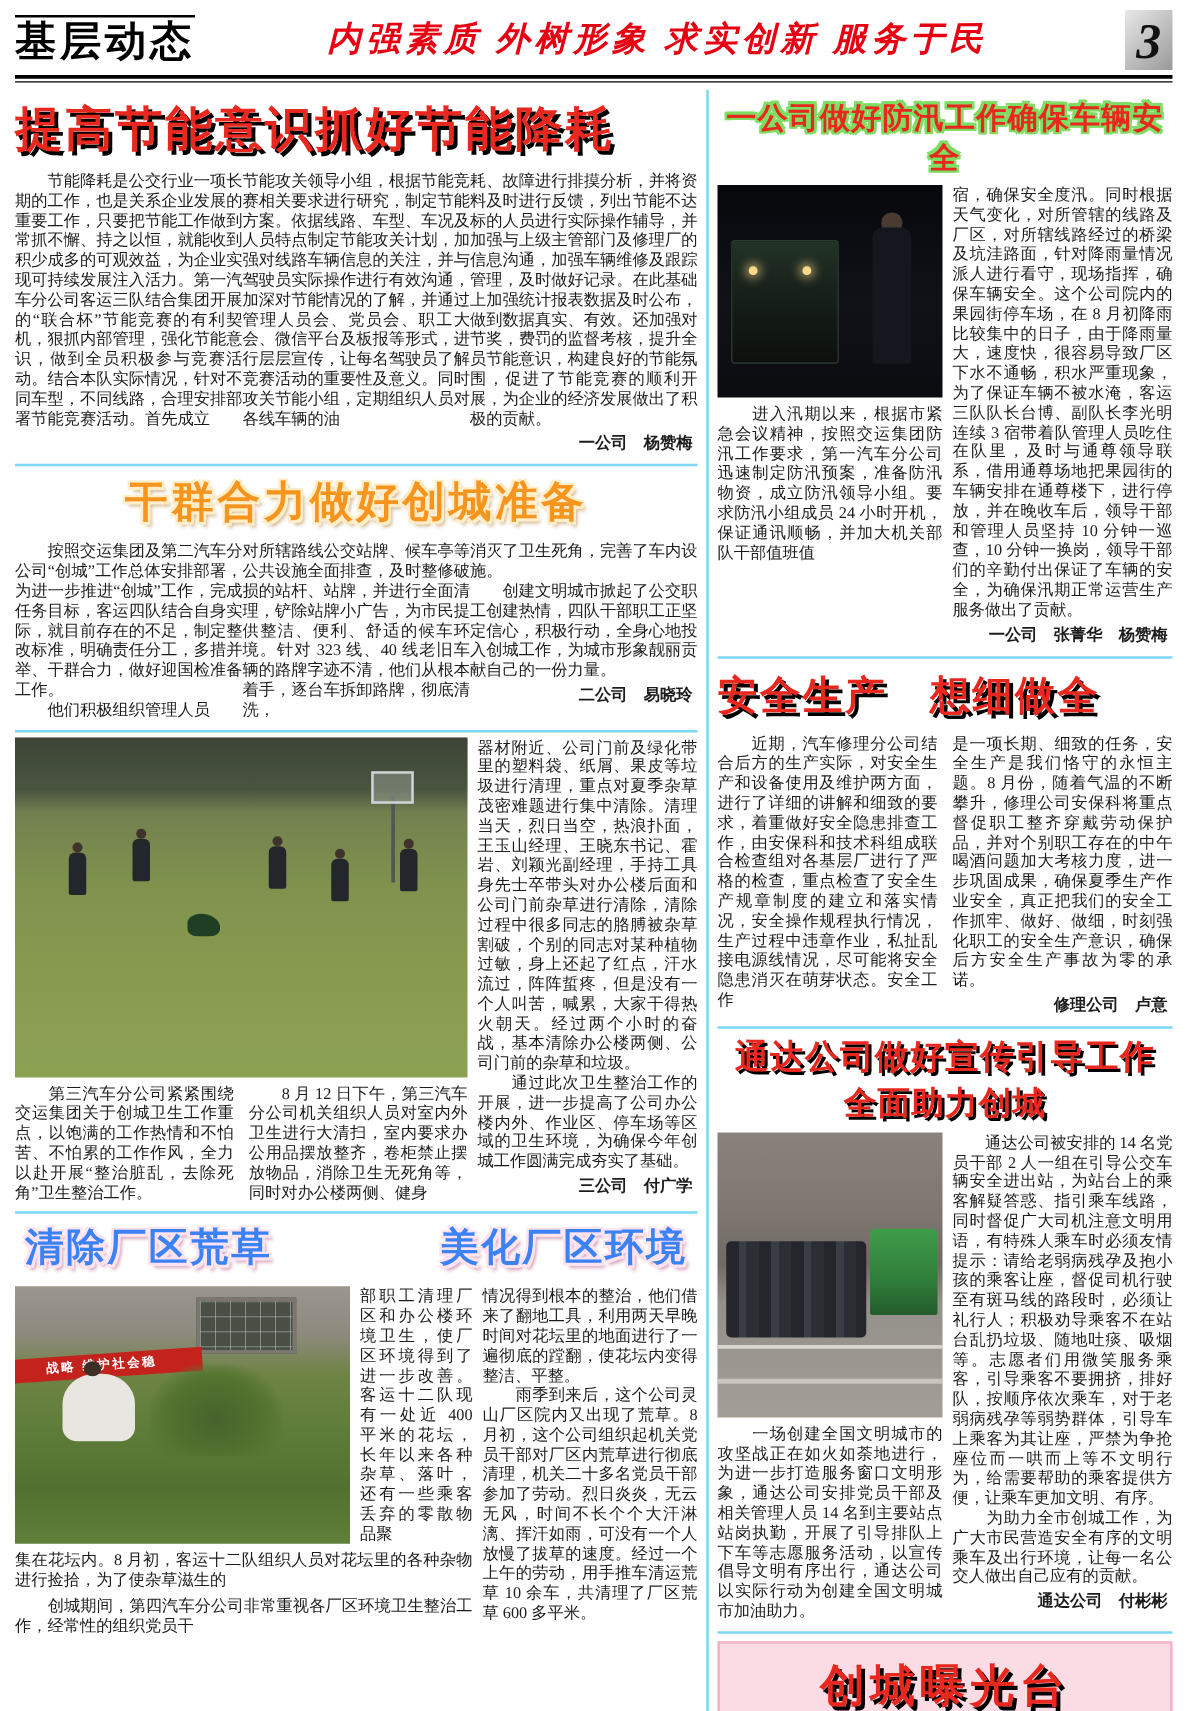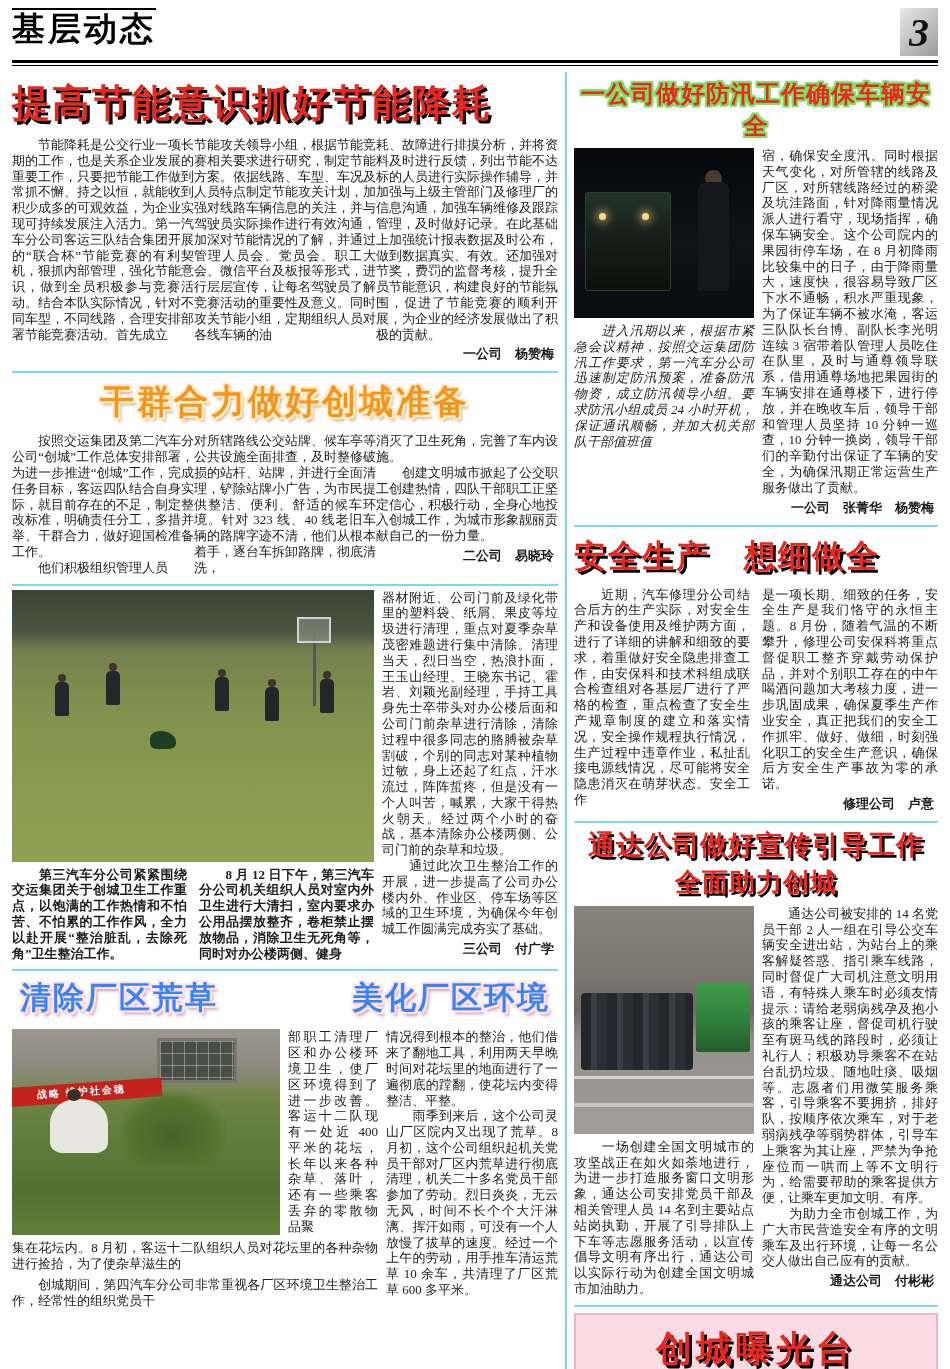--- a/index.html
+++ b/index.html
@@ -5,21 +5,21 @@
   * { margin:0; padding:0; box-sizing:border-box; }
   html,body { background:#ffffff; }
   body {
     width:950px; height:1369px; overflow:hidden; position:relative;
     font-family:"Liberation Serif","DejaVu Serif",serif;
     color:#1c1c1c;
   }
   .page { padding:6px 12px 0 12px; }
 
   
-  .header { display:flex; align-items:flex-start; justify-content:space-between; padding:2px 0 4px 0;gap:44px; }
+  .header { display:flex; align-items:center; justify-content:space-between; padding:2px 0 4px 0;gap:44px; }
   .masthead {
     font-family:"Liberation Sans","DejaVu Sans",sans-serif;
     font-weight:900; font-size:33px; letter-spacing:3px; color:#000;
     border-top:2px solid #000; padding-top:1px; line-height:1.1;
   }
   .slogan {
     color:#e60012; font-weight:bold; font-style:italic;
     font-size:27px; letter-spacing:4px; padding-bottom:3px;
     font-family:"Liberation Serif",serif; white-space:nowrap;
   }
@@ -168,20 +168,21 @@
   .stack { display:flex; flex-direction:column; gap:5px; }
   .grow { flex:1; min-width:0; }
 </style>
 </head>
 <body>
 
 <div class="page">
 
   <div class="header">
     <div class="masthead">基层动态</div>
+    <div class="slogan">内强素质 外树形象 求实创新 服务于民</div>
     <div class="pagenum">3</div>
   </div>
   <div class="header-rule"></div>
   <div class="header-rule2"></div>
 
   <div class="main">
 
     <div class="main-left">
 
       <div class="sec">
@@ -205,21 +206,21 @@
           <div class="col">
             <div class="bt">消灭了卫生死角，完善了车内设施。
 　　创建文明城市掀起了公交职工创建热情，四队干部职工正坚定信心，积极行动，全身心地投入创城工作，为城市形象靓丽贡献自己的一份力量。</div>
             <span class="sig">二公司　易晓玲</span>
           </div>
         </div>
       </div>
 
       <div class="sec">
         <div class="row">
-          <div class="stack" style="width:362px;font-weight:bold;">
+          <div class="stack" style="width:362px;">
             <div class="photo photo-hyg" style="width:362px;height:272px;">
               <div class="ph-el trees"></div>
               <div class="ph-el pole"></div>
               <div class="ph-el hoop"></div>
               <div class="ph-el p" style="left:12%;top:34%;"></div>
               <div class="ph-el p" style="left:26%;top:30%;"></div>
               <div class="ph-el p" style="left:56%;top:32%;"></div>
               <div class="ph-el p" style="left:70%;top:36%;"></div>
               <div class="ph-el p" style="left:85%;top:33%;"></div>
               <div class="ph-el bend" style="left:38%;top:52%;"></div>
@@ -266,21 +267,21 @@
 
     </div>
 
     <div class="vline"></div>
 
     <div class="main-right">
 
       <div class="sec">
         <div class="h-flood">一公司做好防汛工作确保车辆安全</div>
         <div class="row">
-          <div class="stack" style="width:180px;font-style:italic;">
+          <div class="stack" style="width:180px;">
             <div class="photo photo-flood" style="width:180px;height:170px;">
               <div class="ph-el bus"></div>
               <div class="ph-el lamp1"></div>
               <div class="ph-el lamp2"></div>
               <div class="ph-el head"></div>
               <div class="ph-el man"></div>
             </div>
             <div class="bt">　　进入汛期以来，根据市紧急会议精神，按照交运集团防汛工作要求，第一汽车分公司迅速制定防汛预案，准备防汛物资，成立防汛领导小组。要求防汛小组成员 24 小时开机，保证通讯顺畅，并加大机关部队干部值班值</div>
           </div>
           <div class="grow">

